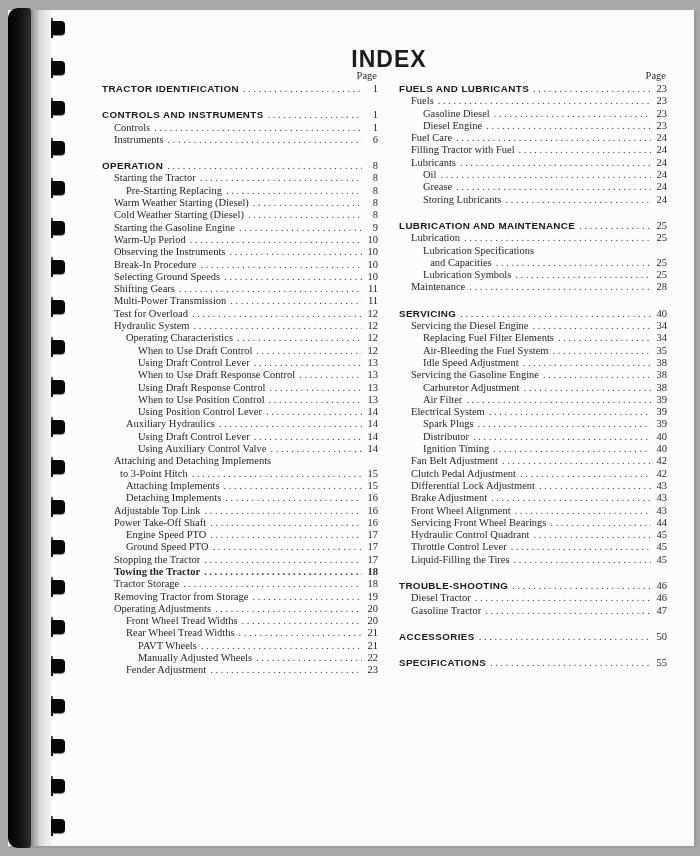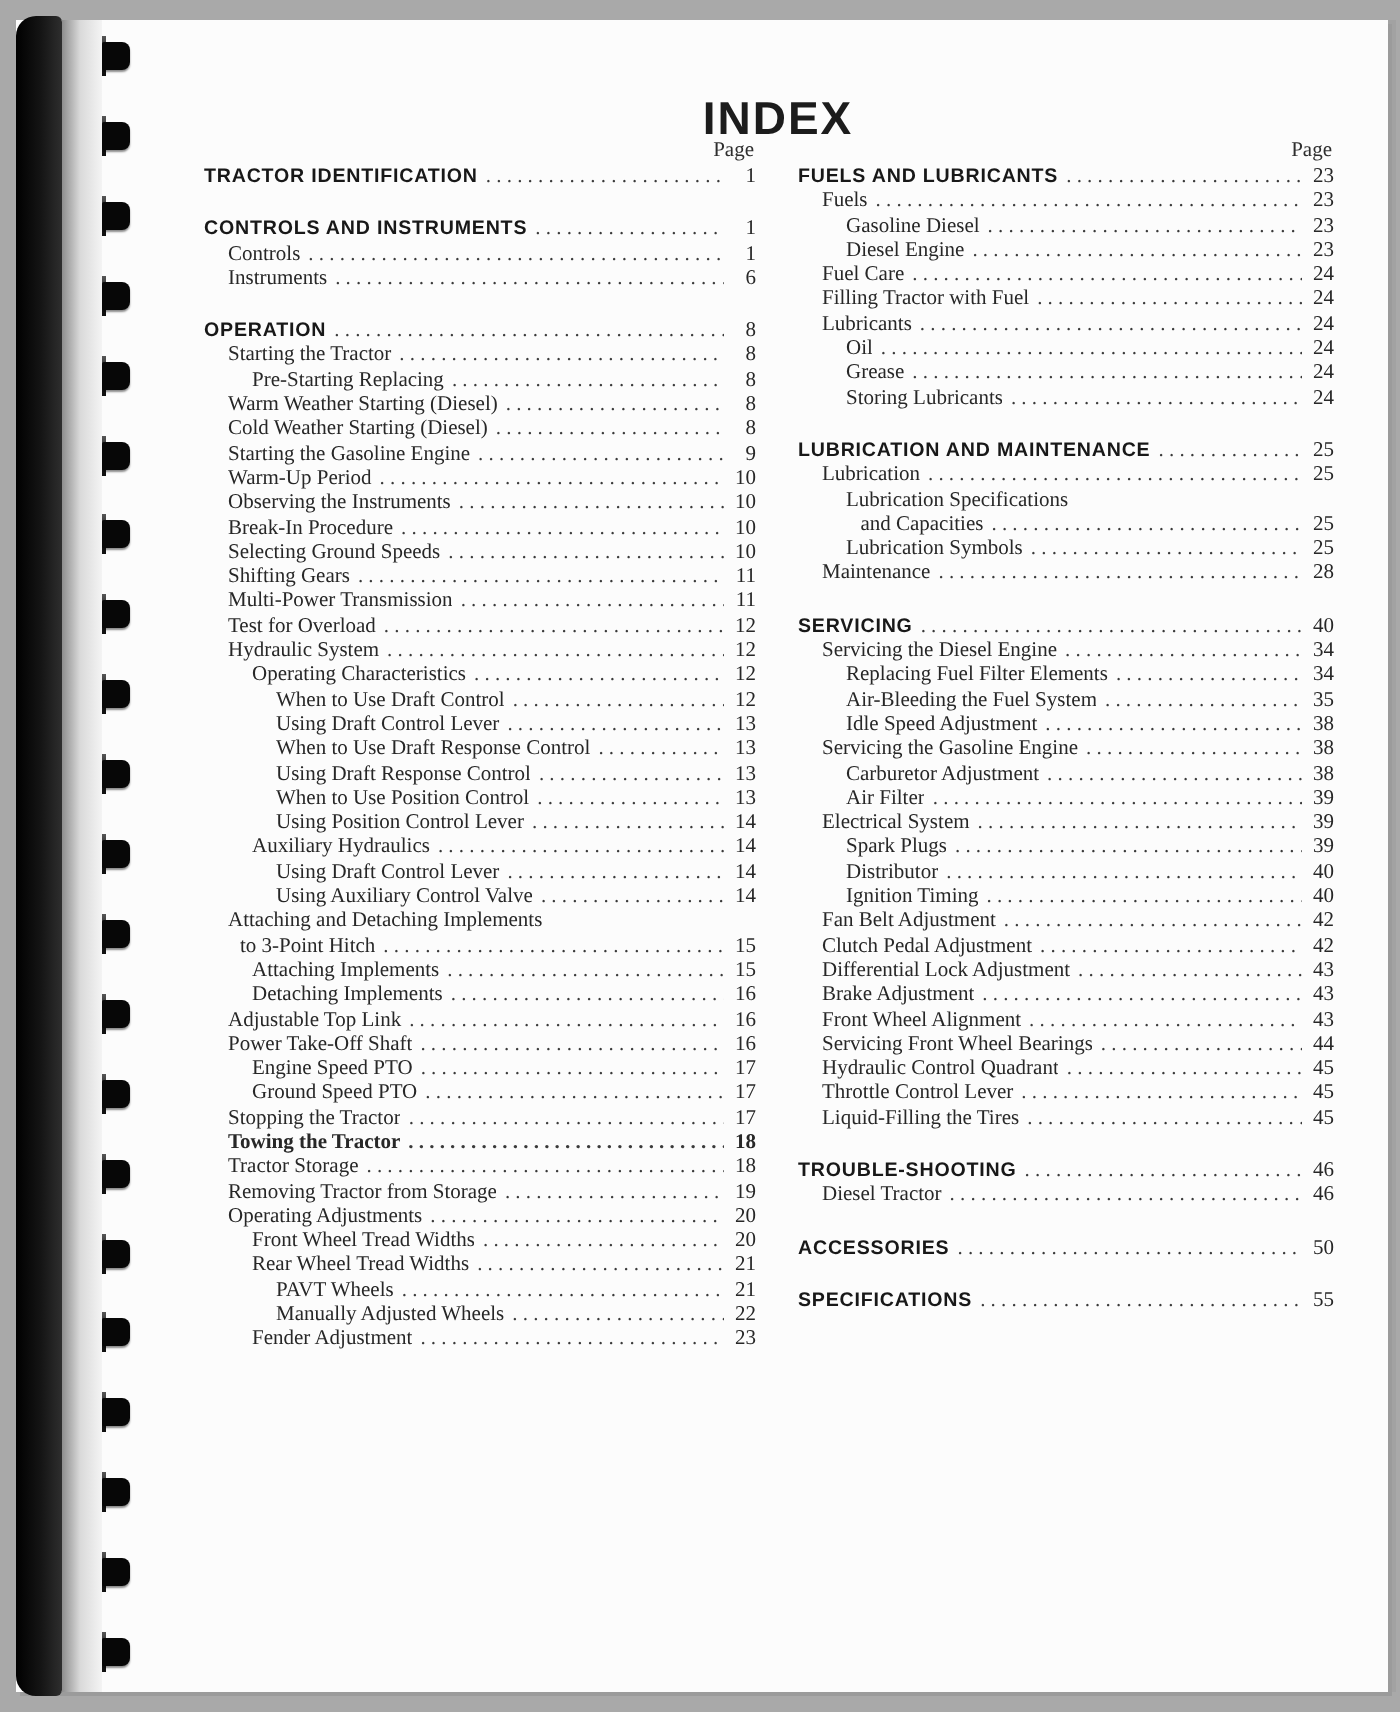--- a/index.html
+++ b/index.html
@@ -504,20 +504,25 @@
           <div class="row heading gap" style="padding-left: 0px;">
             <span class="t">TROUBLE-SHOOTING</span>
             <span class="dots"></span>
             <span class="pg">46</span>
           </div>
           <div class="row" style="padding-left: 12px;">
             <span class="t">Diesel Tractor</span>
             <span class="dots"></span>
             <span class="pg">46</span>
           </div>
+          <div class="row" style="padding-left: 12px;">
+            <span class="t">Gasoline Tractor</span>
+            <span class="dots"></span>
+            <span class="pg">47</span>
+          </div>
           <div class="row heading gap" style="padding-left: 0px;">
             <span class="t">ACCESSORIES</span>
             <span class="dots"></span>
             <span class="pg">50</span>
           </div>
           <div class="row heading gap" style="padding-left: 0px;">
             <span class="t">SPECIFICATIONS</span>
             <span class="dots"></span>
             <span class="pg">55</span>
           </div>

